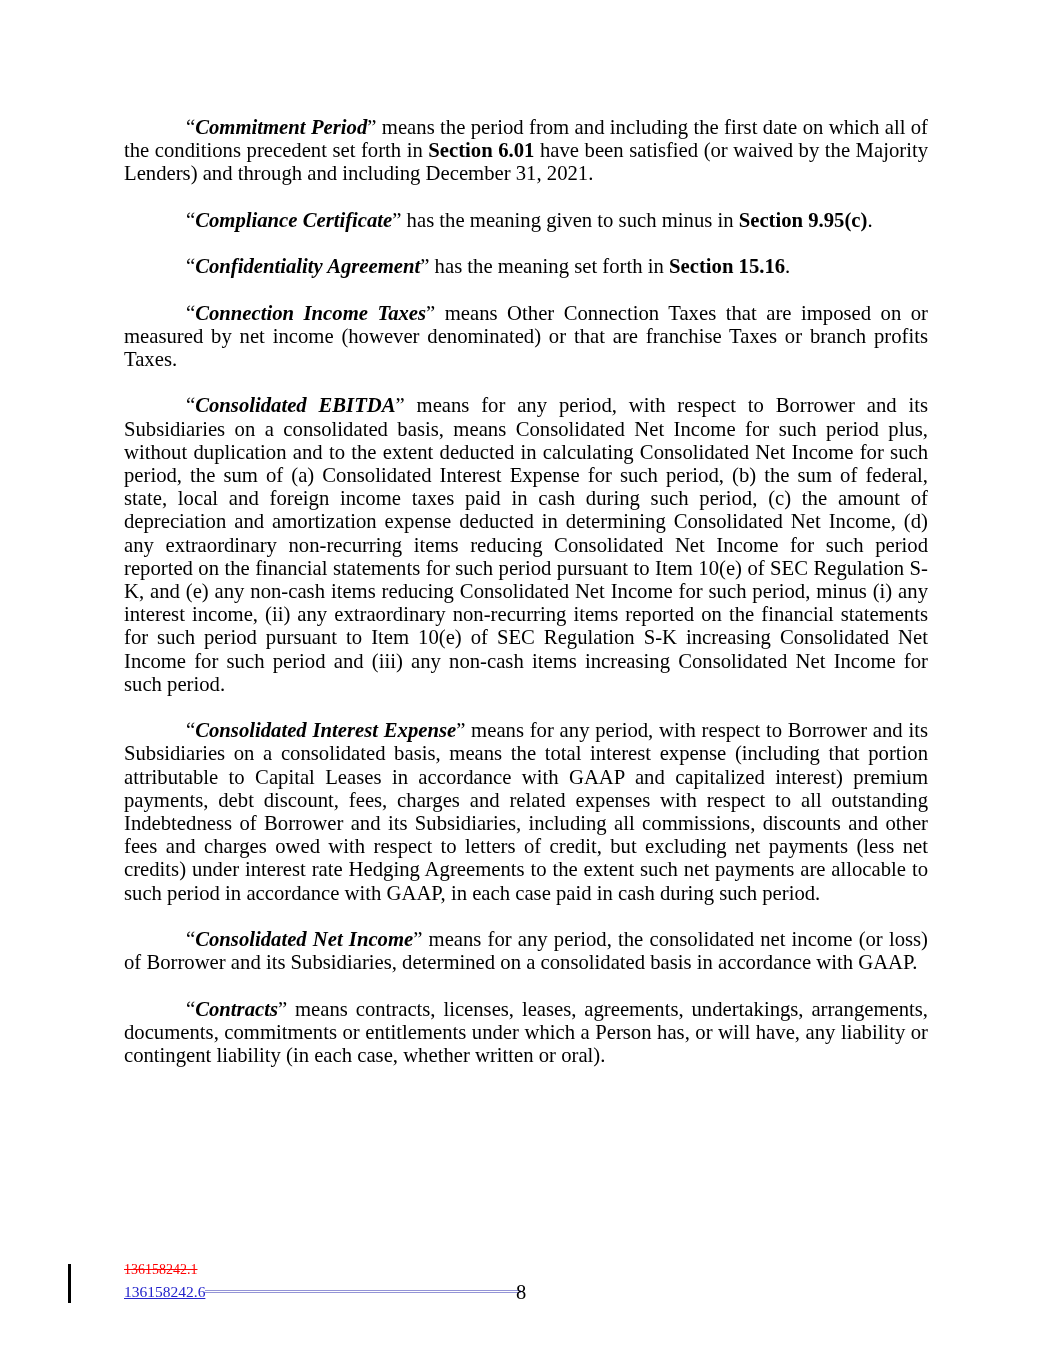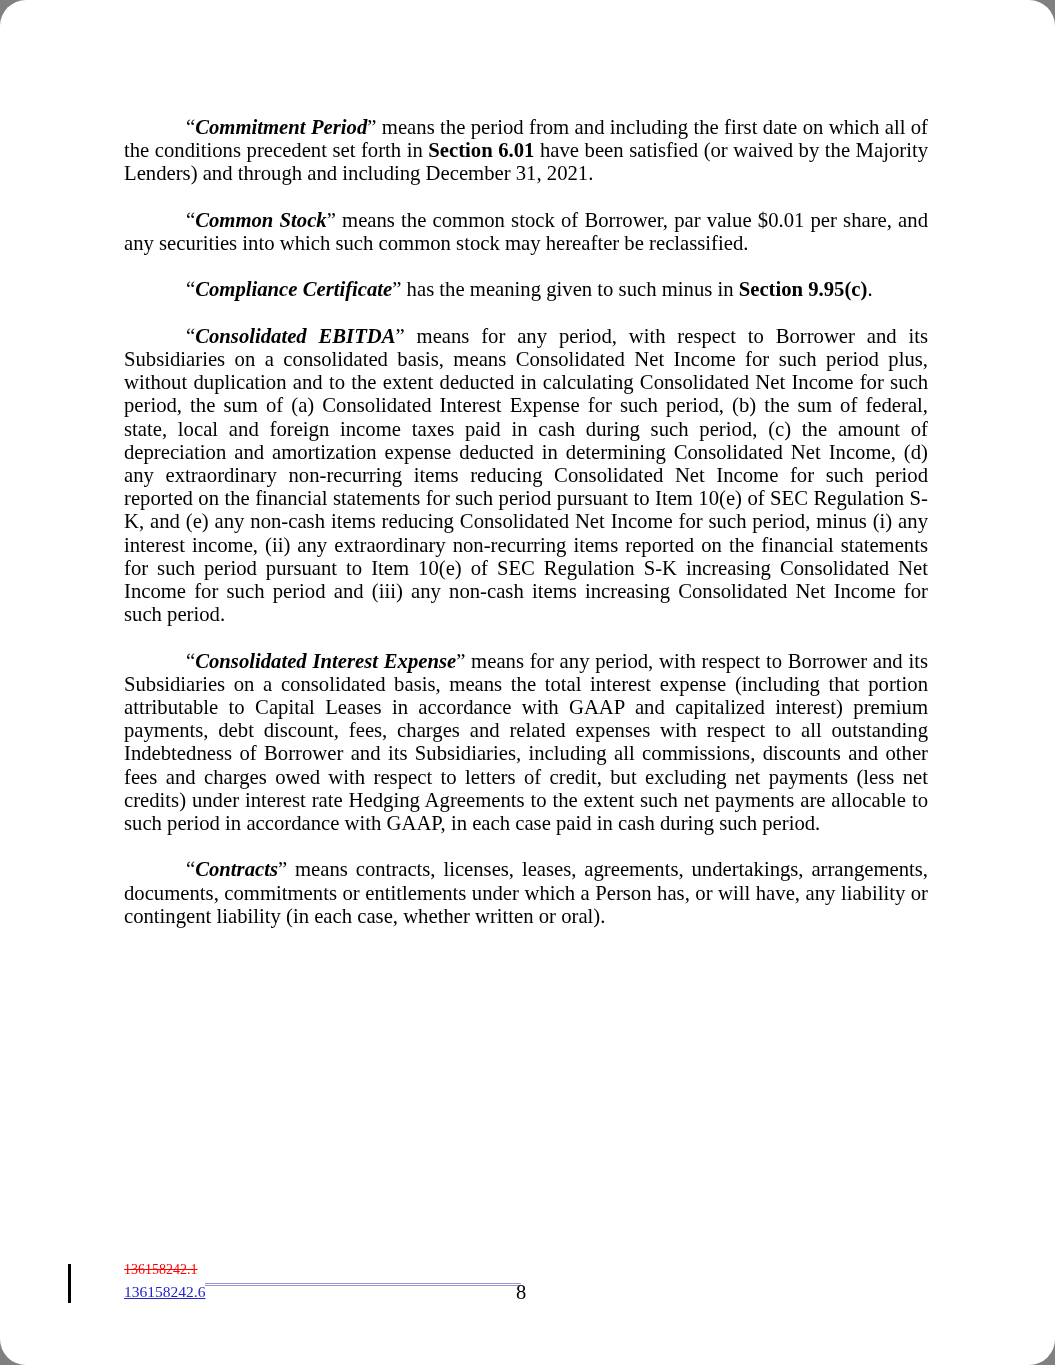--- a/index.html
+++ b/index.html
@@ -12,21 +12,20 @@
   * { box-sizing: border-box; }
   html, body { margin: 0; padding: 0; background: #808080; }
   .page {
     position: relative;
     width: 1055px;
     height: 1365px;
     background: var(--page-bg);
     font-family: "Liberation Serif", "DejaVu Serif", serif;
     color: var(--text-color);
     overflow: hidden;
-    border-radius: 26px;
   }
   .doc-body {
     position: absolute;
     left: 124px;
     top: 116px;
     width: 804px;
     font-size: 20.7px;
     line-height: 23.2px;
     text-align: justify;
   }
@@ -54,21 +53,21 @@
     line-height: 18px;
     color: var(--del-color);
     text-decoration: line-through;
   }
   .footer-current-row {
     position: absolute;
     left: 124px;
     top: 1283px;
     width: 397px;
     display: flex;
-    align-items: flex-start;
+    align-items: center;
   }
   .footer-current {
     font-size: 15.5px;
     line-height: 18px;
     color: var(--ins-color);
     text-decoration: underline;
   }
   .footer-trail {
     flex: 1;
     height: 0;
@@ -84,24 +83,26 @@
     color: var(--text-color);
   }
 </style>
 </head>
 <body>
 
 <div class="page">
 
   <div class="doc-body">
       <p class="para"><span class="seg-normal">“</span><span class="seg-term">Commitment Period</span><span class="seg-normal">” means the period from and including the first date on which all of the conditions precedent set forth in </span><span class="seg-bold">Section 6.01</span><span class="seg-normal"> have been satisfied (or waived by the Majority Lenders) and through and including December 31, 2021.</span></p>
-      <p class="para"><span class="seg-normal">“</span><span class="seg-term">Common Stock</span><span class="seg-normal">” means the common stock of Borrower, par value $0.01 per share, and any securities into which such common stock may hereafter be reclassified.</span></p>
       <p class="para"><span class="seg-normal">“</span><span class="seg-term">Compliance Certificate</span><span class="seg-normal">” has the meaning given to such minus in </span><span class="seg-bold">Section 9.95(c)</span><span class="seg-normal">.</span></p>
+      <p class="para"><span class="seg-normal">“</span><span class="seg-term">Confidentiality Agreement</span><span class="seg-normal">” has the meaning set forth in </span><span class="seg-bold">Section 15.16</span><span class="seg-normal">.</span></p>
+      <p class="para"><span class="seg-normal">“</span><span class="seg-term">Connection Income Taxes</span><span class="seg-normal">” means Other Connection Taxes that are imposed on or measured by net income (however denominated) or that are franchise Taxes or branch profits Taxes.</span></p>
       <p class="para"><span class="seg-normal">“</span><span class="seg-term">Consolidated EBITDA</span><span class="seg-normal">” means for any period, with respect to Borrower and its Subsidiaries on a consolidated basis, means Consolidated Net Income for such period plus, without duplication and to the extent deducted in calculating Consolidated Net Income for such period, the sum of (a) Consolidated Interest Expense for such period, (b) the sum of federal, state, local and foreign income taxes paid in cash during such period, (c) the amount of depreciation and amortization expense deducted in determining Consolidated Net Income, (d) any extraordinary non-recurring items reducing Consolidated Net Income for such period reported on the financial statements for such period pursuant to Item 10(e) of SEC Regulation S-K, and (e) any non-cash items reducing Consolidated Net Income for such period, minus (i) any interest income, (ii) any extraordinary non-recurring items reported on the financial statements for such period pursuant to Item 10(e) of SEC Regulation S-K increasing Consolidated Net Income for such period and (iii) any non-cash items increasing Consolidated Net Income for such period.</span></p>
       <p class="para"><span class="seg-normal">“</span><span class="seg-term">Consolidated Interest Expense</span><span class="seg-normal">” means for any period, with respect to Borrower and its Subsidiaries on a consolidated basis, means the total interest expense (including that portion attributable to Capital Leases in accordance with GAAP and capitalized interest) premium payments, debt discount, fees, charges and related expenses with respect to all outstanding Indebtedness of Borrower and its Subsidiaries, including all commissions, discounts and other fees and charges owed with respect to letters of credit, but excluding net payments (less net credits) under interest rate Hedging Agreements to the extent such net payments are allocable to such period in accordance with GAAP, in each case paid in cash during such period.</span></p>
+      <p class="para"><span class="seg-normal">“</span><span class="seg-term">Consolidated Net Income</span><span class="seg-normal">” means for any period, the consolidated net income (or loss) of Borrower and its Subsidiaries, determined on a consolidated basis in accordance with GAAP.</span></p>
       <p class="para"><span class="seg-normal">“</span><span class="seg-term">Contracts</span><span class="seg-normal">” means contracts, licenses, leases, agreements, undertakings, arrangements, documents, commitments or entitlements under which a Person has, or will have, any liability or contingent liability (in each case, whether written or oral).</span></p>
     </div>
 
   <div class="change-bar"></div>
 
   <div class="footer-deleted">136158242.1</div>
 
   <div class="footer-current-row">
     <span class="footer-current">136158242.6</span>
     <span class="footer-trail"></span>

